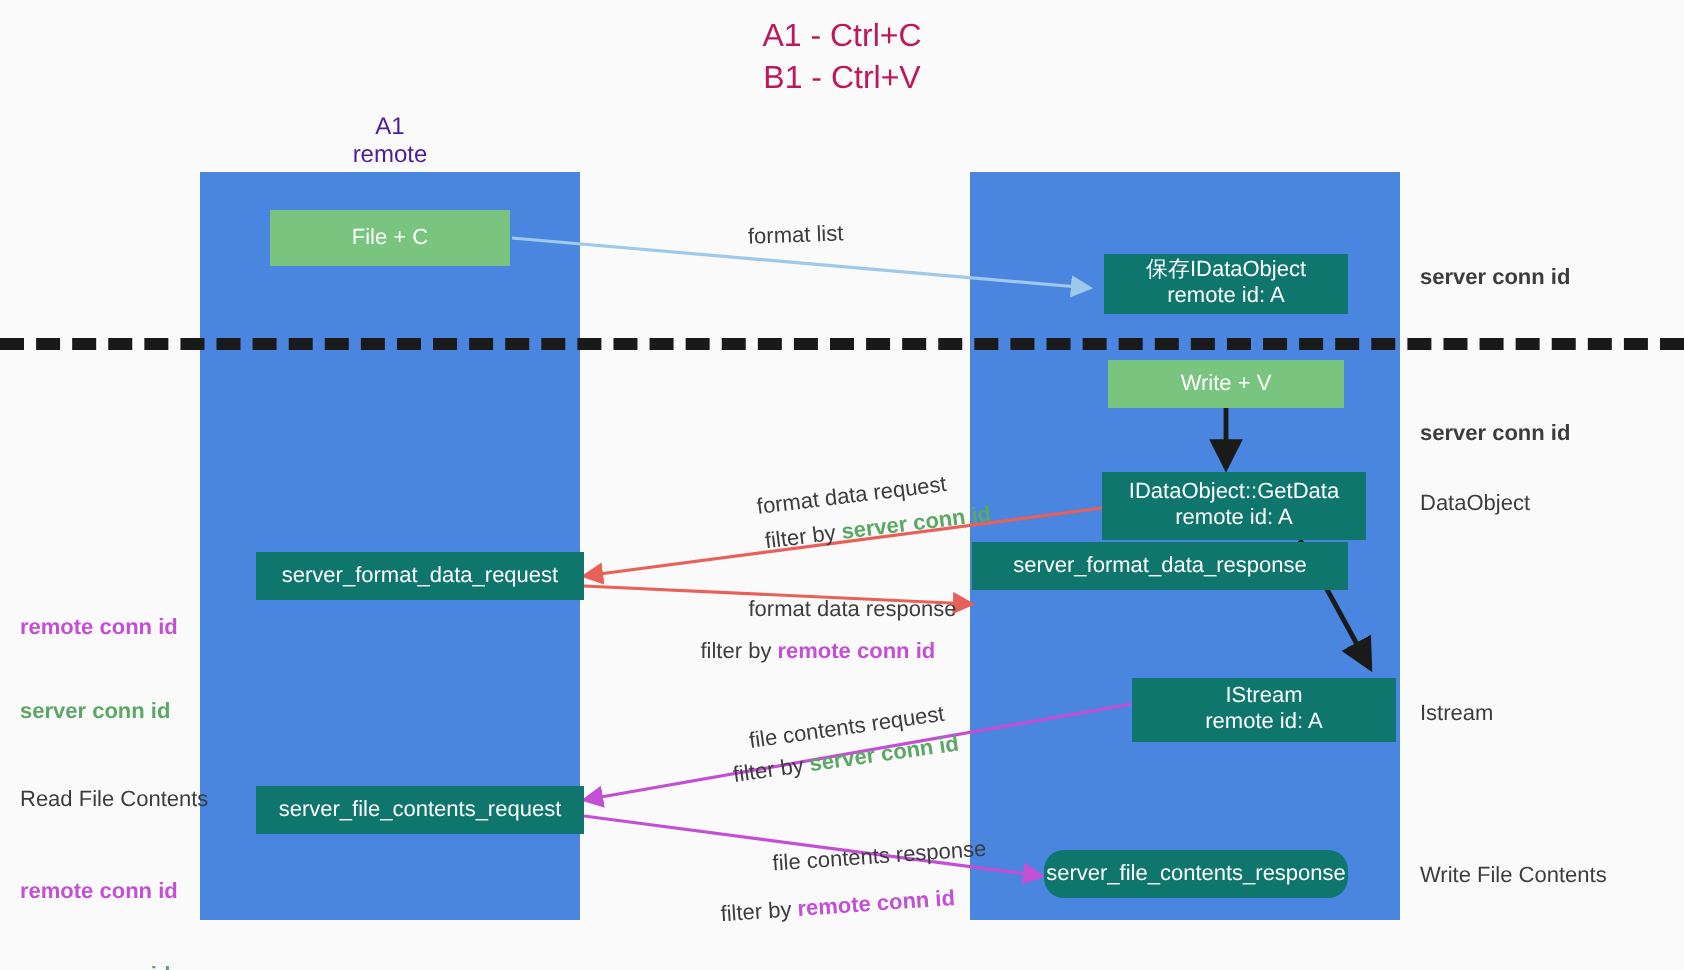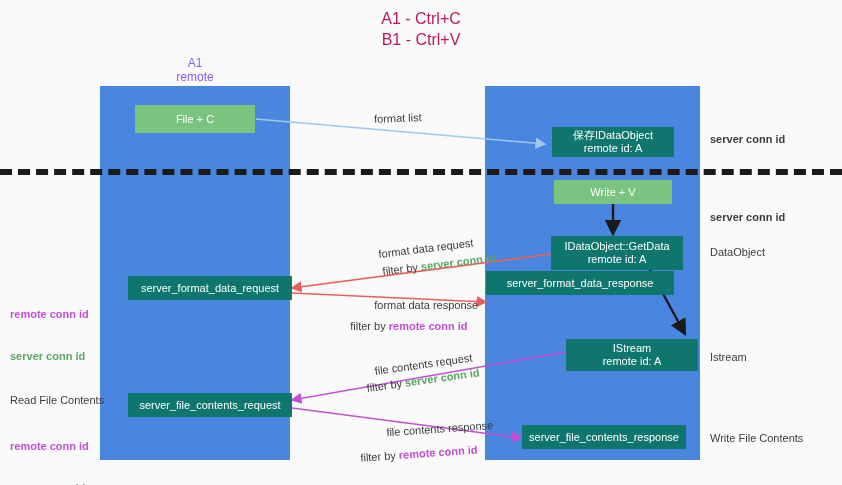--- a/index.html
+++ b/index.html
@@ -19,21 +19,21 @@
   }
 
   .col{
     position:absolute;top:86px;height:374px;background:#4a86e0;
   }
   .col.a{left:100px;width:190px;}
   .col.b{left:485px;width:215px;}
 
   .colhead{
     position:absolute;text-align:center;font-size:12px;line-height:14px;
-    color:#8b5cf6;white-space:pre-line;
+    color:#4c1d95;white-space:pre-line;
   }
   .colhead.a{left:100px;top:56px;width:190px;}
   .colhead.b{left:485px;top:56px;width:215px;margin-top:28px;}
 
   .node{
     position:absolute;box-sizing:border-box;
     display:flex;align-items:center;justify-content:center;
     text-align:center;color:#ffffff;font-size:11px;line-height:13px;
     white-space:pre-line;padding:3px 4px;
   }
@@ -111,21 +111,21 @@
   <div class="node green" style="left:554px;top:180px;width:118px;height:24px;">Write + V</div>
 
   <div class="node orange" style="left:551px;top:236px;width:132px;height:34px;">IDataObject::GetData
 remote id: A</div>
 
   <div class="node orange" style="left:486px;top:271px;width:188px;height:24px;">server_format_data_response</div>
 
   <div class="node orange" style="left:566px;top:339px;width:132px;height:32px;">IStream
 remote id: A</div>
 
-  <div class="node orange" style="left:522px;top:425px;width:164px;height:24px;">server_file_contents_response</div>
+  <div class="node orange" style="left:522px;top:425px;width:152px;height:24px;border-radius:10px;">server_file_contents_response</div>
 
   <div class="dashline"></div>
 
   <div class="lbl" style="left:374px;top:111px;transform:rotate(-2deg);">format list</div>
 
   <div class="stack" style="left:366px;top:228px;transform:rotate(-7deg);">
     <span class="plain-t">format data request</span>
   </div>
   <div class="stack" style="left:370px;top:244px;transform:rotate(-7deg);">
     <span class="plain-t">filter by </span><span class="green-t">server conn id</span>

